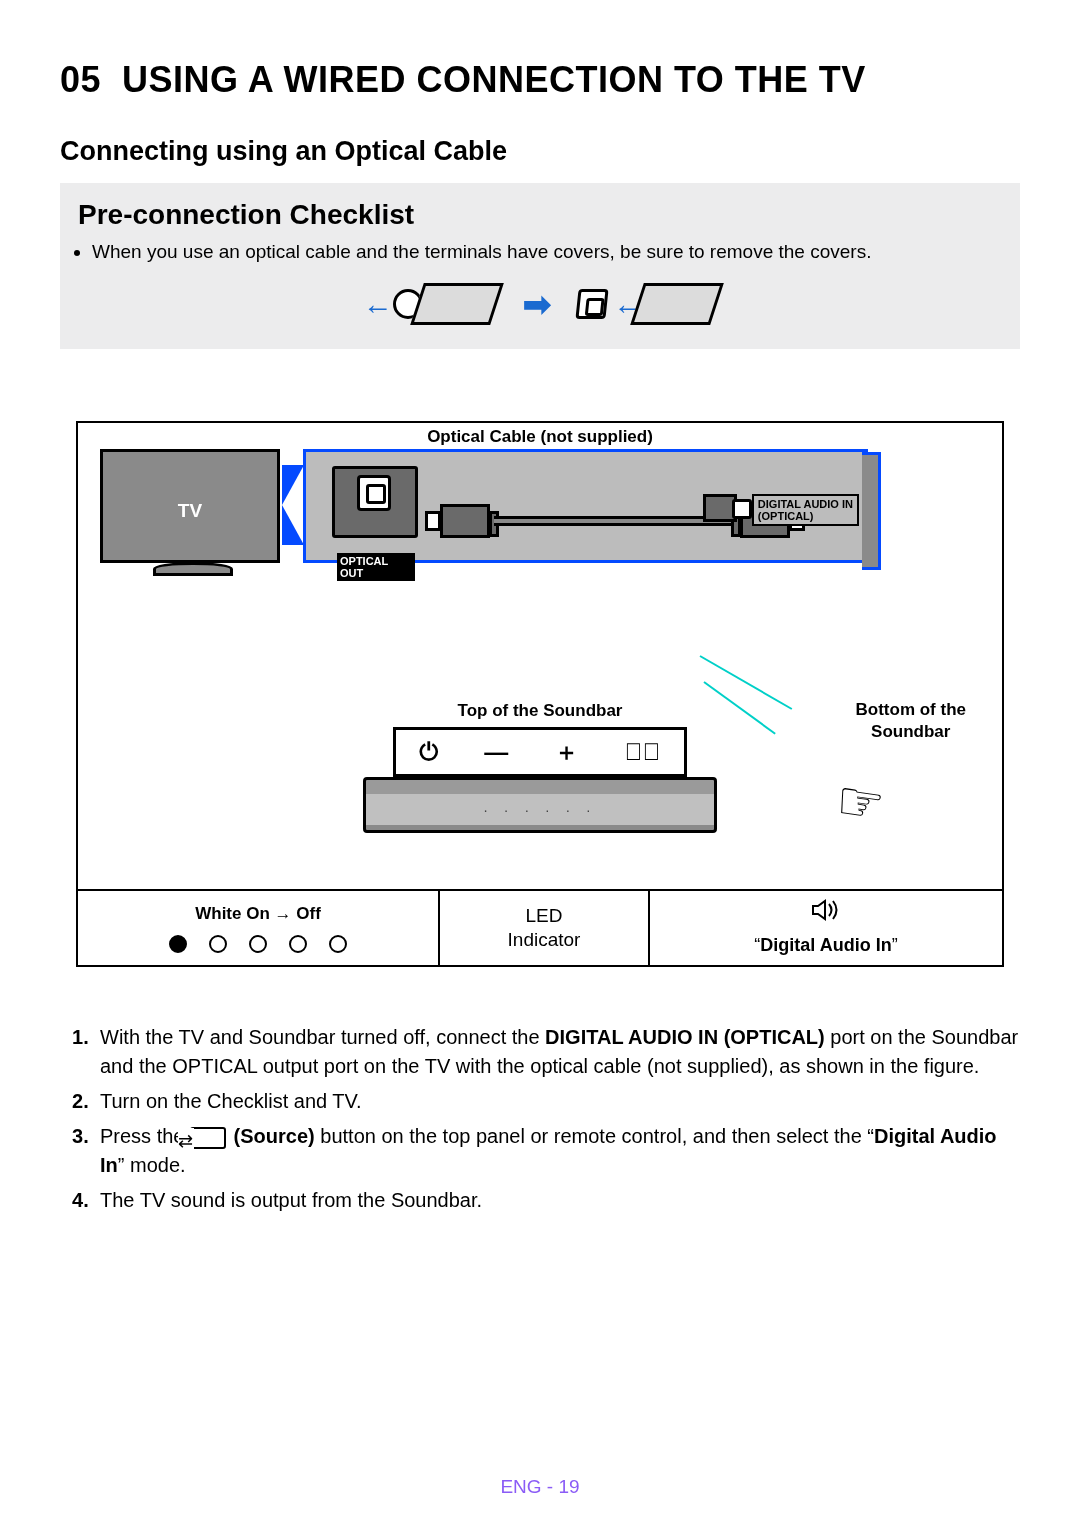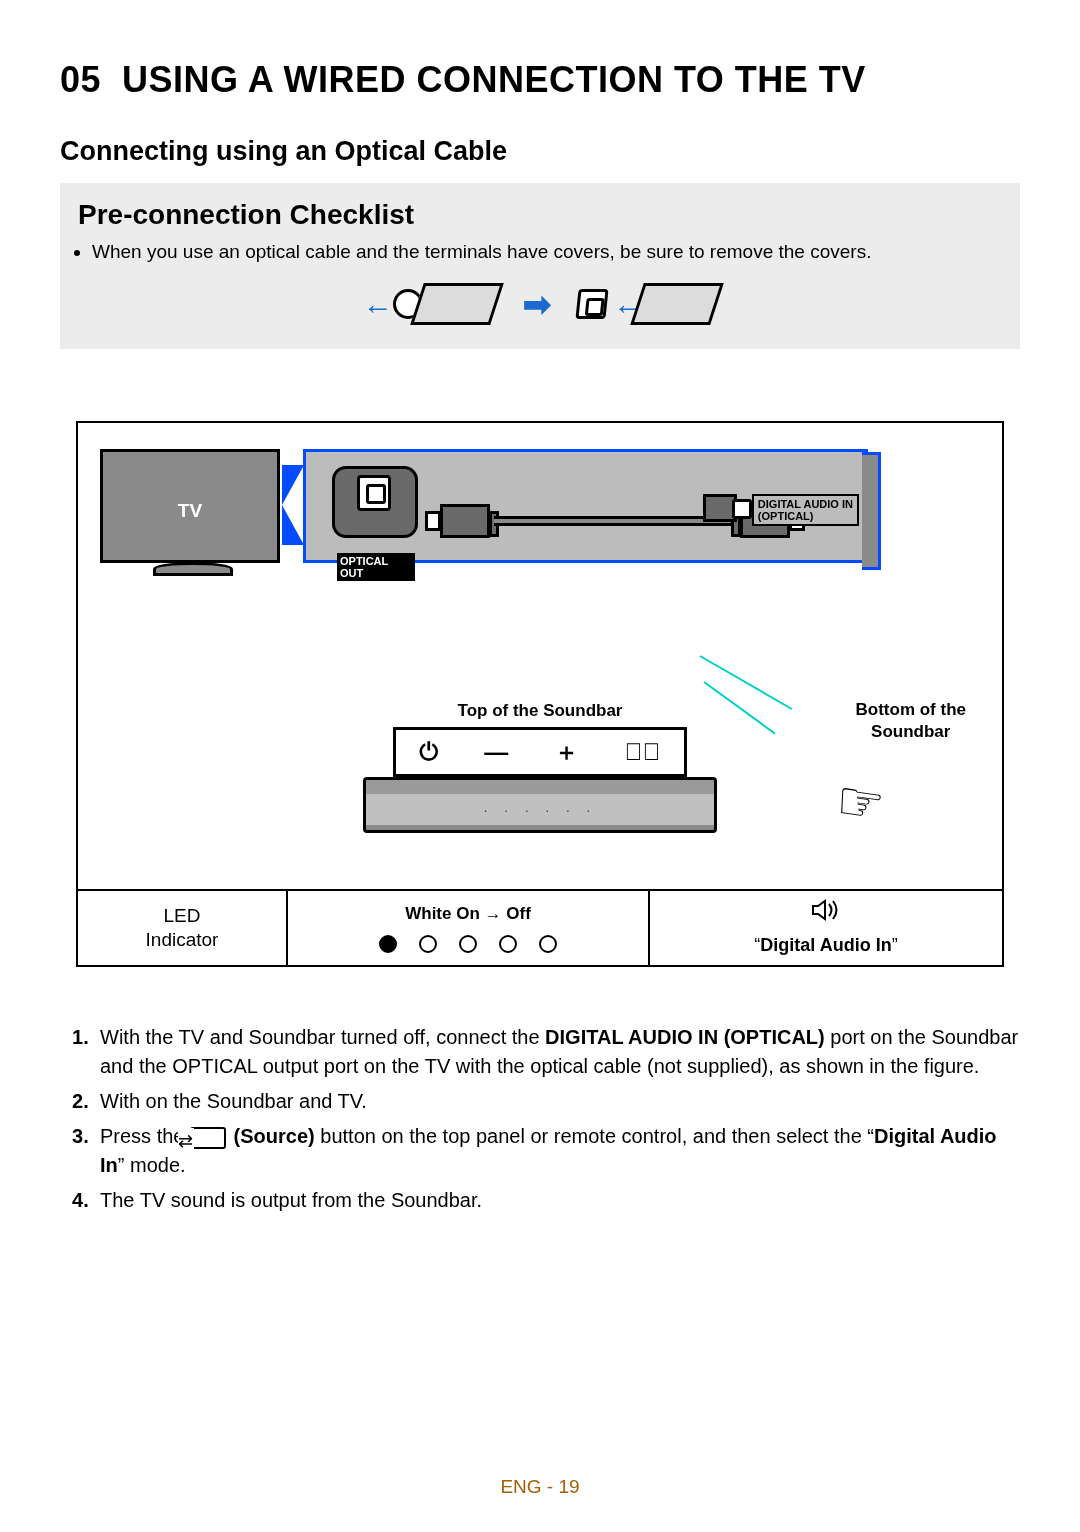--- a/index.html
+++ b/index.html
@@ -117,21 +117,21 @@
     position: absolute; top: 26px; left: 225px; width: 565px; height: 114px;
     border: 3px solid #044aff; background: #bcbcbc;
   }
   .port-panel::after {
     content: ""; position: absolute; right: -16px; width: 16px; height: 112px;
     background: #8a8a8a; border: 3px solid #044aff; border-left: none;
   }
   .port-box {
     position: absolute; top: 14px; left: 26px;
     width: 86px; height: 72px; border: 3px solid #000; background: #6a6a6a;
-    border-radius: 14px;
+    border-radius: 3px;
   }
   .port-box .port-face {
     width: 34px; height: 36px; background: #fff; border: 3px solid #000;
     position: absolute; top: 6px; left: 22px; border-radius: 4px;
   }
   .port-box .port-face::after {
     content: ""; position: absolute; width: 14px; height: 14px; border: 3px solid #000;
     border-radius: 3px; top: 6px; left: 6px;
   }
   .port-box-label {
@@ -287,21 +287,21 @@
     margin-right: 2px;
   }
   .src-icon::before {
     content: "⇄";
     position: absolute; left: -14px; top: -1px;
     font-size: 18px; background: #fff; padding-right: 1px;
   }
   
   .footer {
     position: absolute; bottom: 34px; width: 100%; left: 0;
-    text-align: center; font-size: 19px; color: #a16207;
+    text-align: center; font-size: 19px; color: #8b5cf6;
   }
 </style>
 </head>
 <body>
 
 <h1 class="page-title">
   <span>05</span>&nbsp;
   <span>USING A WIRED CONNECTION TO THE TV</span>
 </h1>
 
@@ -324,20 +324,21 @@
       <span style="width:6px"></span>
       <span class="arrow-small">←</span>
       <span class="plug-body"></span>
     </span>
   </div>
 </div>
 
 <div class="diagram-wrap">
 
   <div class="diagram-top">
+    <div class="label-optical-cable">Optical Cable (not supplied)</div>
 
     <div class="tv-block">
       <div class="tv-label">TV</div>
       <div class="tv-stand"></div>
     </div>
     <div class="callout-tv"></div>
 
     <div class="port-panel">
       <div class="port-box">
         <div class="port-face"></div>
@@ -375,51 +376,51 @@
       <span class="sb-icon">⏻</span>
       <span class="sb-icon">—</span>
       <span class="sb-icon">＋</span>
       <span class="sb-icon">＊⃝</span>
     </div>
     <div class="soundbar-body"></div>
     <div class="hand">☞</div>
   </div>
 
   <div class="diagram-bottom">
-    <div class="cell cell-led">
-      <span>LED</span>
-      <span>Indicator</span>
-    </div>
     <div class="cell cell-white">
       <span>White On → Off</span>
       <div class="dots">
         <span class="dot filled"></span>
         <span class="dot"></span>
         <span class="dot"></span>
         <span class="dot"></span>
         <span class="dot"></span>
       </div>
     </div>
+    <div class="cell cell-led">
+      <span>LED</span>
+      <span>Indicator</span>
+    </div>
     <div class="cell cell-audio">
       <span class="speaker-icon">
         <svg width="30" height="22" viewBox="0 0 30 22">
           <path d="M2 7 H7 L14 2 V20 L7 15 H2 Z" fill="none" stroke="#000" stroke-width="2"></path>
           <path d="M18 5 Q23 11 18 17" fill="none" stroke="#000" stroke-width="2"></path>
           <path d="M22 2 Q29 11 22 20" fill="none" stroke="#000" stroke-width="2"></path>
         </svg>
       </span>
       <span class="quoted">“<strong>Digital Audio In</strong>”</span>
     </div>
   </div>
 </div>
 
 <ol class="instructions">
   <li>
     <span>With the TV and Soundbar turned off, connect the </span><strong>DIGITAL AUDIO IN (OPTICAL)</strong><span> port on the Soundbar and the OPTICAL output port on the TV with the optical cable (not supplied), as shown in the figure.</span>
   </li>
-  <li>With on the Soundbar and TV.</li>
+  <li>Turn on the Checklist and TV.</li>
   <li>
     <span>Press the </span><span class="src-icon"></span><strong> (Source)</strong><span> button on the top panel or remote control, and then select the “</span><strong>Digital Audio In</strong><span>” mode.</span>
   </li>
   <li>The TV sound is output from the Soundbar.</li>
 </ol>
 
 <div class="footer">ENG - 19</div>
 
 </body></html>

